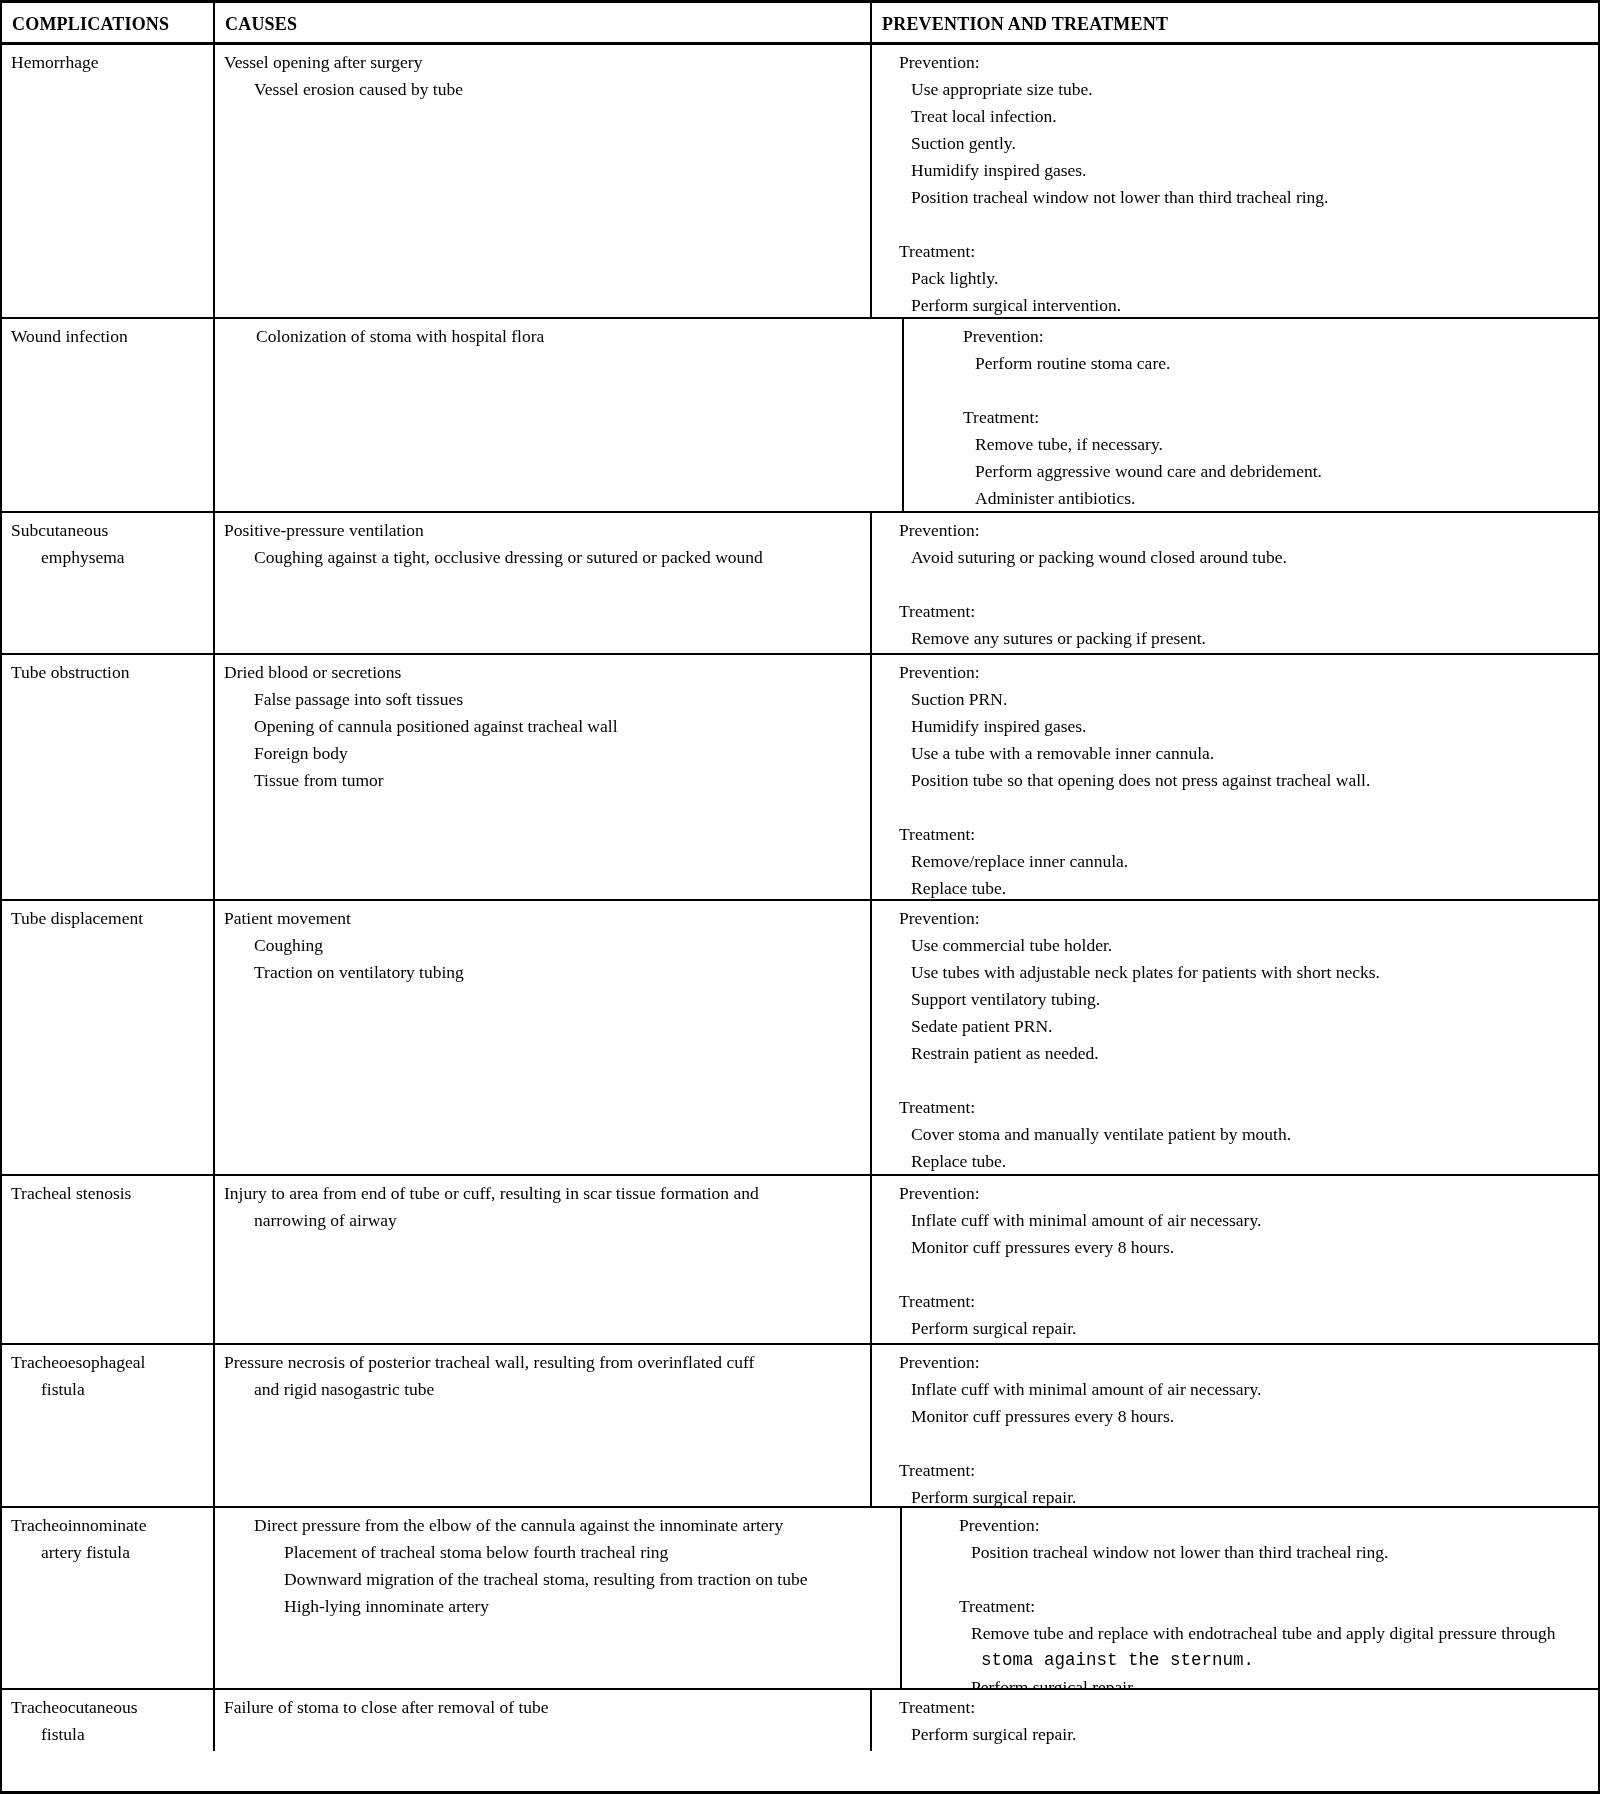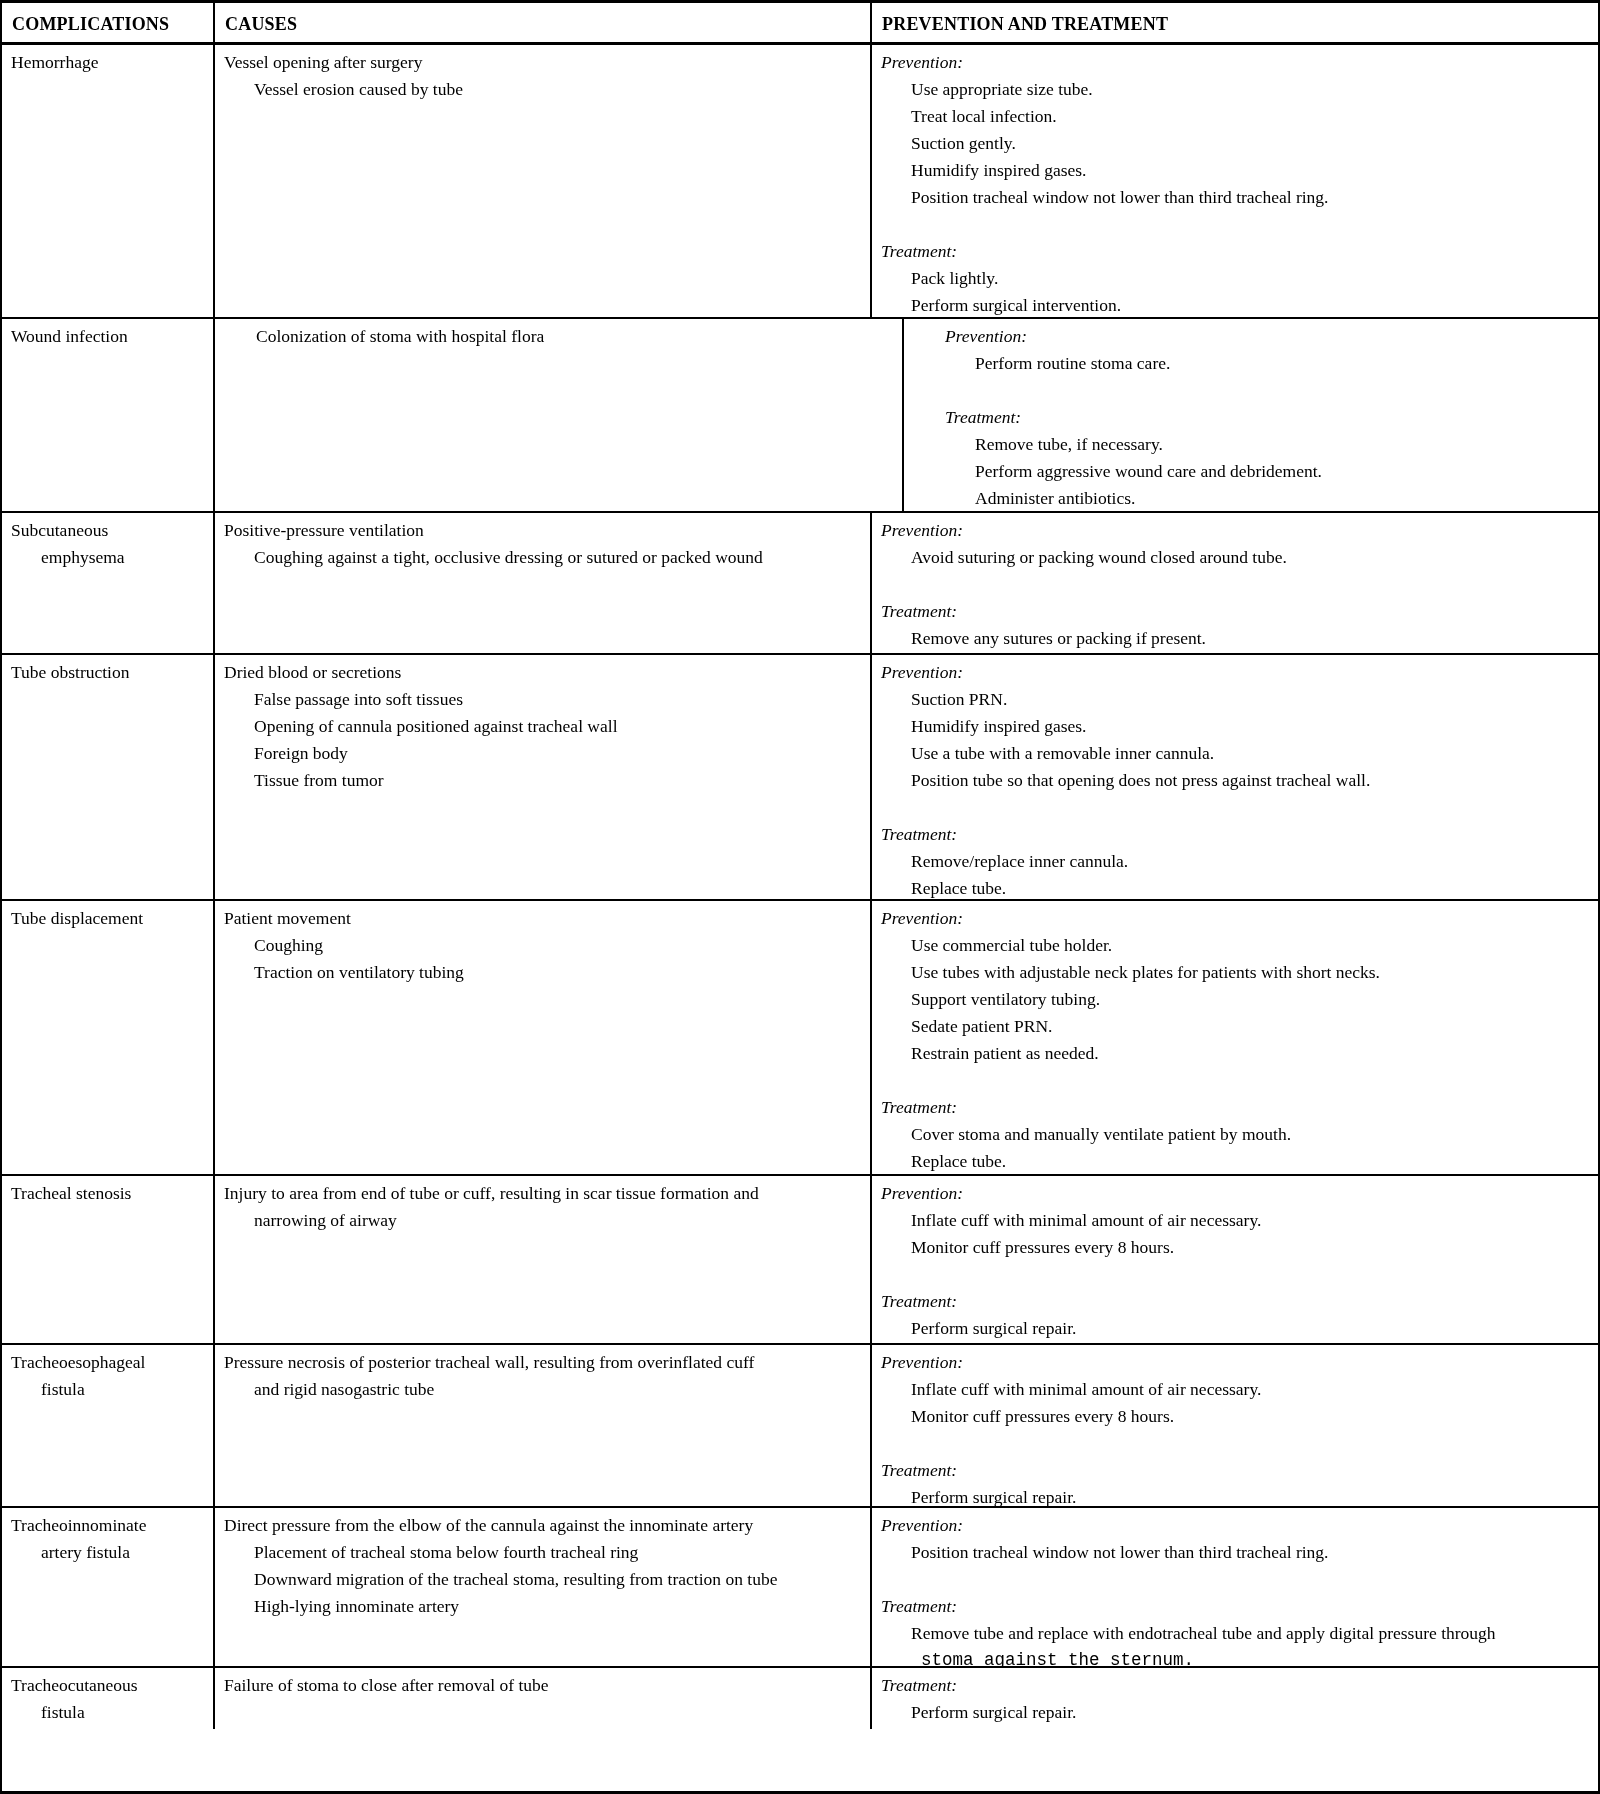--- a/index.html
+++ b/index.html
@@ -33,21 +33,21 @@
     box-sizing:border-box;padding:4px 9px 0 9px;
     overflow:hidden;
   }
   .c1,.c2{border-right:2px solid #000;}
   .line{
     font-size:17.5px;line-height:27px;white-space:nowrap;
   }
   .i0{margin-left:0;}
   .i1{margin-left:30px;}
   .i2{margin-left:40px;font-family:Liberation Mono, monospace;}
-  .label{font-style:italic;}
+  .label{margin-left:18px;}
   .section + .section{margin-top:27px;}
 </style>
 </head>
 <body>
 
 <div class="table">
   <div class="header-row">
     <div class="head c1">COMPLICATIONS</div>
     <div class="head c2">CAUSES</div>
     <div class="head c3">PREVENTION AND TREATMENT</div>
@@ -202,21 +202,21 @@
             <div class="line i0 label">Prevention:</div>
             <div class="line i1">Inflate cuff with minimal amount of air necessary.</div>
             <div class="line i1">Monitor cuff pressures every 8 hours.</div>
           </div>
           <div class="section">
             <div class="line i0 label">Treatment:</div>
             <div class="line i1">Perform surgical repair.</div>
           </div>
         </div>
       </div>
-      <div class="row" style="height: 160px;">
+      <div class="row" style="height: 182px; gap: 30px;">
         <div class="cell c1">
           <div class="line i0">Tracheoinnominate</div>
           <div class="line i1">artery fistula</div>
         </div>
         <div class="cell c2">
           <div class="line i0">Direct pressure from the elbow of the cannula against the innominate artery</div>
           <div class="line i1">Placement of tracheal stoma below fourth tracheal ring</div>
           <div class="line i1">Downward migration of the tracheal stoma, resulting from traction on tube</div>
           <div class="line i1">High-lying innominate artery</div>
         </div>

